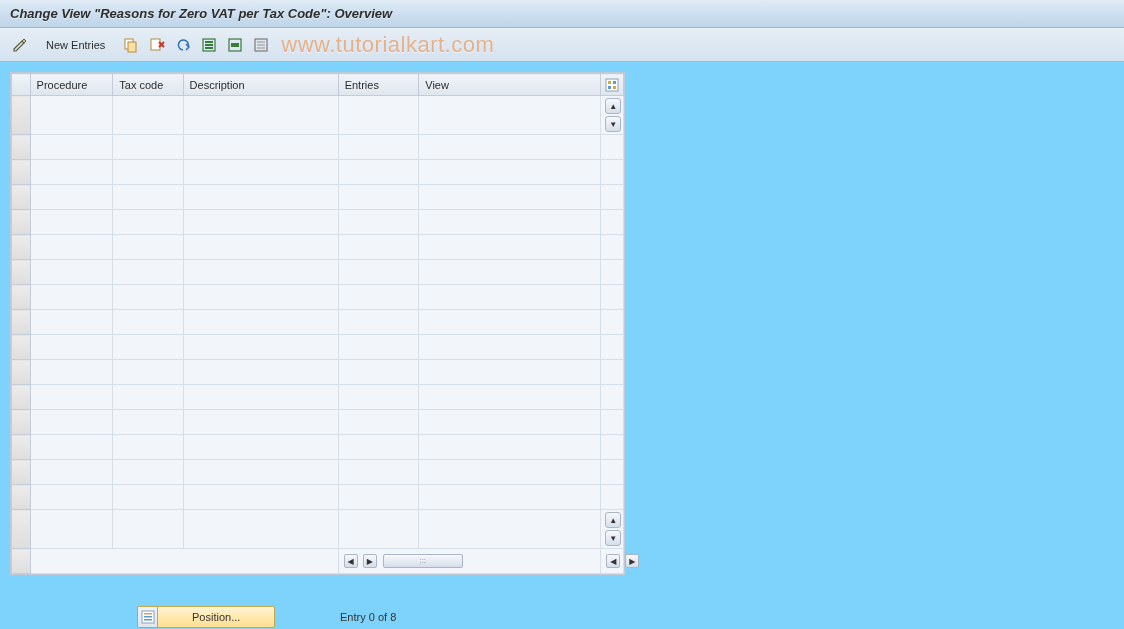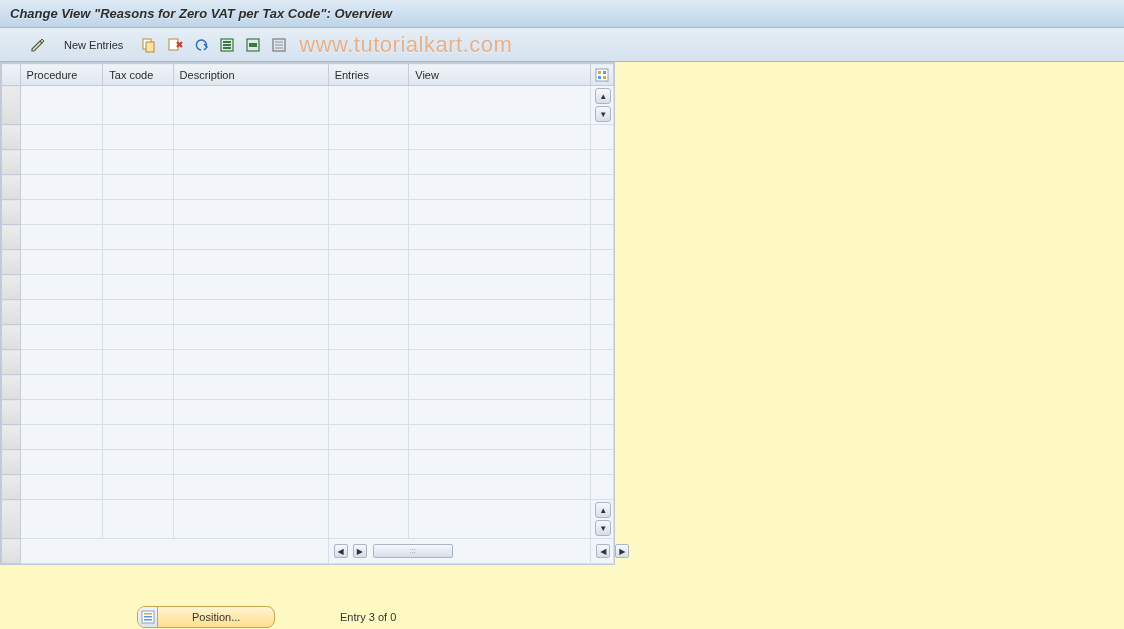--- a/index.html
+++ b/index.html
@@ -26,21 +26,21 @@
       font-size: 13px;
       color: #2d2d2d;
       text-shadow: 0 1px 0 rgba(255,255,255,.5);
     }
     .toolbar {
       height: 34px;
       background: linear-gradient(to bottom, #e6eef5 0%, #d5e2ef 100%);
       border-bottom: 1px solid #9fb9d4;
       display: flex;
       align-items: center;
-      padding: 0 28px;
+      padding: 0 10px;
       gap: 6px;
     }
     .toolbar-icon {
       width: 20px;
       height: 20px;
       display: inline-flex;
       align-items: center;
       justify-content: center;
       cursor: default;
     }
@@ -55,21 +55,22 @@
     .watermark {
       font-size: 22px;
       letter-spacing: .5px;
       color: #e6b08a;
       font-weight: 500;
       text-shadow: 0 1px 1px rgba(255,255,255,.6);
       margin-left: 4px;
       user-select: none;
     }
     .content-area {
-      background: #fef9c3;
+      padding: 10px;
+      background: #7dd3fc;
       height: calc(629px - 62px);
       position: relative;
     }
     .grid-wrap {
       width: 615px;
       background: #fff;
       border: 1px solid #c0c9d6;
       position: relative;
     }
     table.grid {
@@ -174,21 +175,21 @@
       align-items: center;
     }
     .pos-button {
       position: absolute;
       left: 137px;
       height: 22px;
       display: inline-flex;
       align-items: center;
       background: linear-gradient(to bottom, #fff4d6 0%, #ffe9ad 50%, #ffdf8f 100%);
       border: 1px solid #c3a74a;
-      border-radius: 8px;
+      border-radius: 2px;
       cursor: default;
       overflow: hidden;
     }
     .pos-button .pos-icon-seg {
       width: 20px; height: 100%;
       display: inline-flex; align-items: center; justify-content: center;
       background: linear-gradient(to bottom, #f0f4f9, #dfe6ee);
       border-right: 1px solid #c3a74a;
     }
     .pos-button .pos-label {
@@ -477,15 +478,15 @@
       <span class="pos-icon-seg">
         <svg width="14" height="14" viewBox="0 0 14 14">
             <rect x="1" y="1" width="12" height="12" fill="#fff" stroke="#8aa0b8"></rect>
             <rect x="3" y="3" width="8" height="1.5" fill="#e6a23c"></rect>
             <rect x="3" y="6" width="8" height="1.5" fill="#5b9bd5"></rect>
             <rect x="3" y="9" width="8" height="1.5" fill="#5b9bd5"></rect>
           </svg>
       </span>
       <span class="pos-label">Position...</span>
     </div>
-    <span class="entry-text">Entry 3 of 0</span>
+    <span class="entry-text">Entry 0 of 8</span>
   </div>
 </div>
 
 </body></html>

